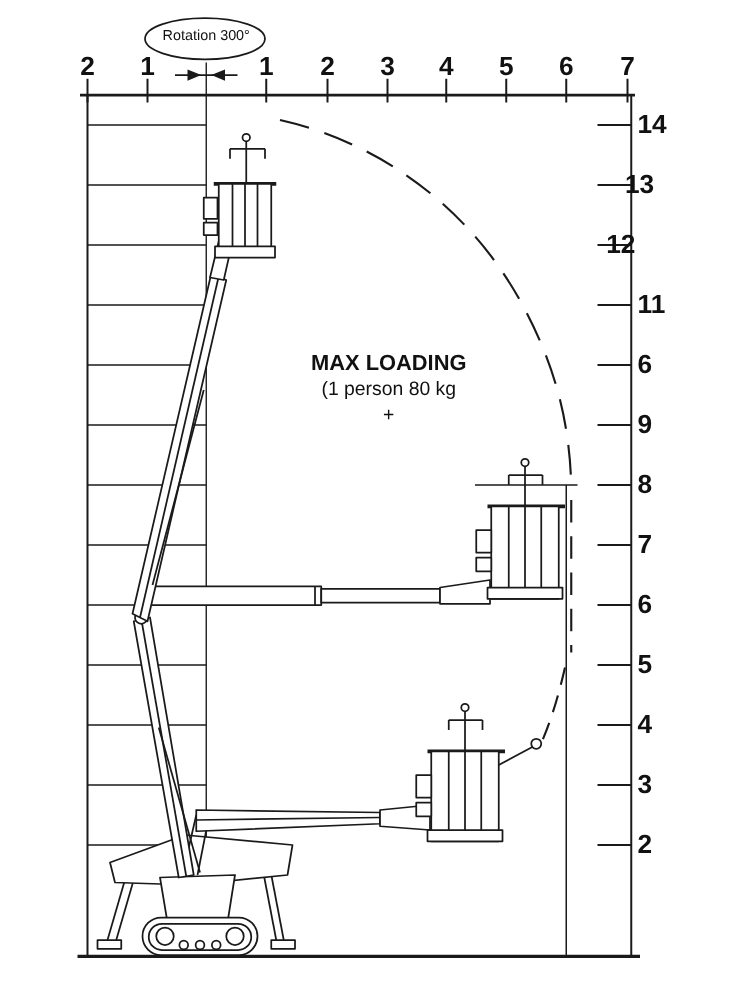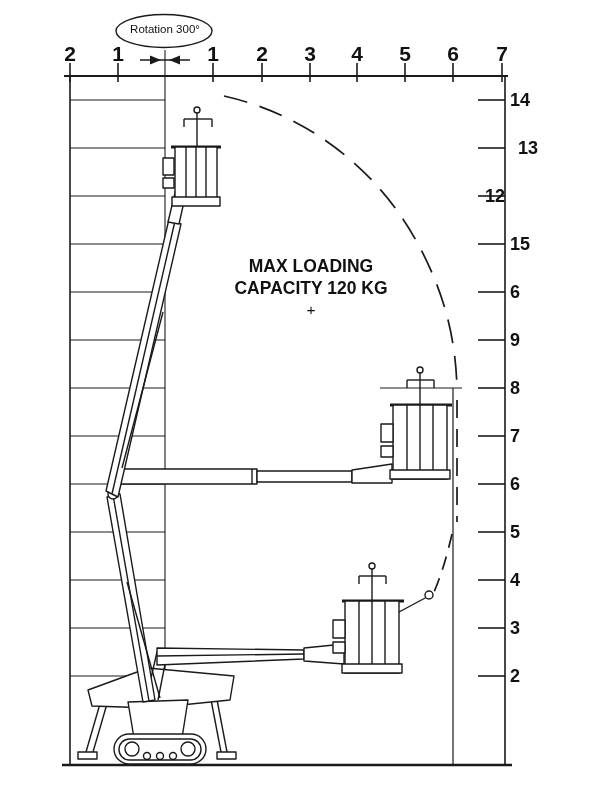--- a/index.html
+++ b/index.html
@@ -1,23 +1,23 @@
 <!DOCTYPE html>
 <html><head>
 <meta charset="utf-8">
 <style>
   html,body{margin:0;padding:0;background:#fff;}
   body{width:600px;height:800px;position:relative;font-family:"Liberation Sans",sans-serif;color:#111;overflow:hidden;}
   #stage{position:absolute;left:0;top:0;width:600px;height:684px;}
   svg{position:absolute;left:0;top:0;}
   .axis-label{position:absolute;font-weight:bold;font-size:21px;width:28px;text-align:center;line-height:22px;}
-  .right-label{position:absolute;font-weight:bold;font-size:18px;width:34px;text-align:left;line-height:22px;}
+  .right-label{position:absolute;font-weight:bold;font-size:21px;width:34px;text-align:left;line-height:22px;}
   #rotation-label{position:absolute;left:119px;top:23px;width:92px;text-align:center;font-size:11.5px;line-height:13px;}
   #capacity{position:absolute;left:203px;top:255px;width:216px;text-align:center;}
-  #capacity .b{font-weight:bold;font-size:17.5px;line-height:22px;}
+  #capacity .b{font-weight:bold;font-size:17.5px;line-height:22px;margin-top:24px;}
   #capacity .n{font-size:15.5px;line-height:21px;}
 </style>
 </head>
 <body>
 
 <div id="stage">
 
 <svg width="600" height="800" viewBox="0 0 600 800">
 
   <g stroke="#1a1a1a" fill="none">
@@ -187,33 +187,33 @@
   <span class="axis-label" style="left:248px;top:43px">2</span>
   <span class="axis-label" style="left:296px;top:43px">3</span>
   <span class="axis-label" style="left:343px;top:43px">4</span>
   <span class="axis-label" style="left:391px;top:43px">5</span>
   <span class="axis-label" style="left:439px;top:43px">6</span>
   <span class="axis-label" style="left:488px;top:43px">7</span>
 </div>
 
 <div>
   <span class="right-label" style="left:510px;top:89px">14</span>
-  <span class="right-label" style="left:518px;top:137px">13</span>
+  <span class="right-label" style="left:500px;top:137px">13</span>
   <span class="right-label" style="left:485px;top:185px">12</span>
-  <span class="right-label" style="left:510px;top:233px">15</span>
+  <span class="right-label" style="left:510px;top:233px">11</span>
   <span class="right-label" style="left:510px;top:281px">6</span>
   <span class="right-label" style="left:510px;top:329px">9</span>
   <span class="right-label" style="left:510px;top:377px">8</span>
   <span class="right-label" style="left:510px;top:425px">7</span>
   <span class="right-label" style="left:510px;top:473px">6</span>
   <span class="right-label" style="left:510px;top:521px">5</span>
   <span class="right-label" style="left:510px;top:569px">4</span>
   <span class="right-label" style="left:510px;top:617px">3</span>
   <span class="right-label" style="left:510px;top:665px">2</span>
 </div>
 
 <div id="capacity">
   <div class="b">MAX LOADING</div>
-  <div class="b">CAPACITY 120 KG</div>
+  <div class="n">(1 person 80 kg</div>
   <div class="n">+</div>
 </div>
 
 </div>
 
 </body></html>

